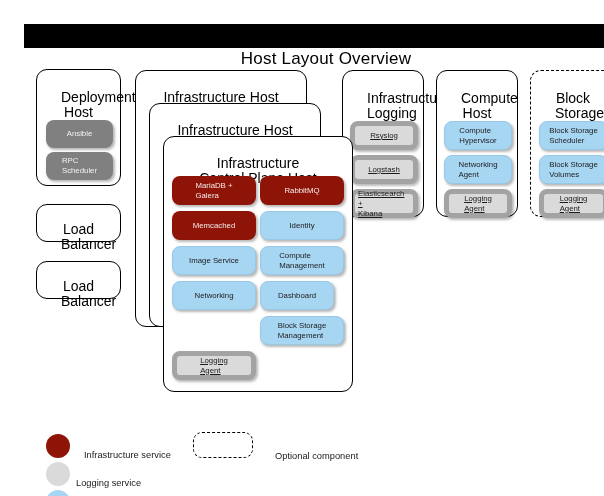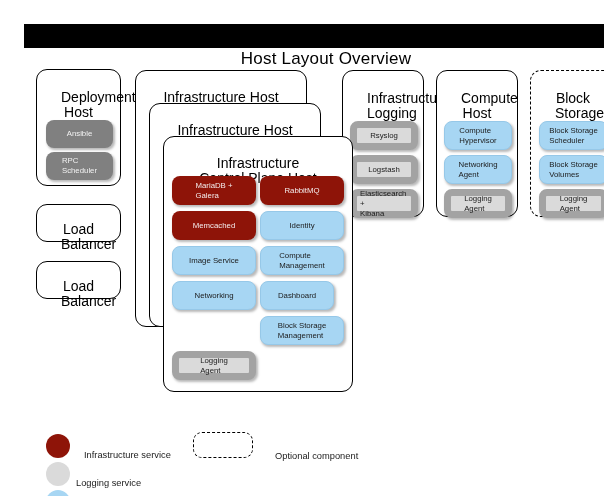--- a/index.html
+++ b/index.html
@@ -62,21 +62,21 @@
     justify-content: center;
     text-align: left;
     font-size: 7.8px;
     line-height: 10px;
     white-space: pre-line;
     box-shadow: 1.5px 2px 2.5px rgba(0,0,0,0.28);
     padding: 0 3px;
   }
   .chip.infra   { background: #8e1408; color: #f4ecec; }
   .chip.openstack { background: #a7d6f3; color: #1b1b1b; border: 1px solid #96c8e8; }
-  .chip.logging { background: #dadada; color: #1b1b1b; border: 7px solid #a3a3a3; }
+  .chip.logging { background: #dadada; color: #1b1b1b; border: 5px solid #a3a3a3; text-decoration: underline; }
   .chip.tool    { background: #808080; color: #f2f2f2; }
 
   
   .legend-dot {
     position: absolute;
     width: 19px; height: 19px;
     border-radius: 50%;
   }
   .legend-dot.infra     { background: #8e1408; }
   .legend-dot.logging   { background: #dadada; }

